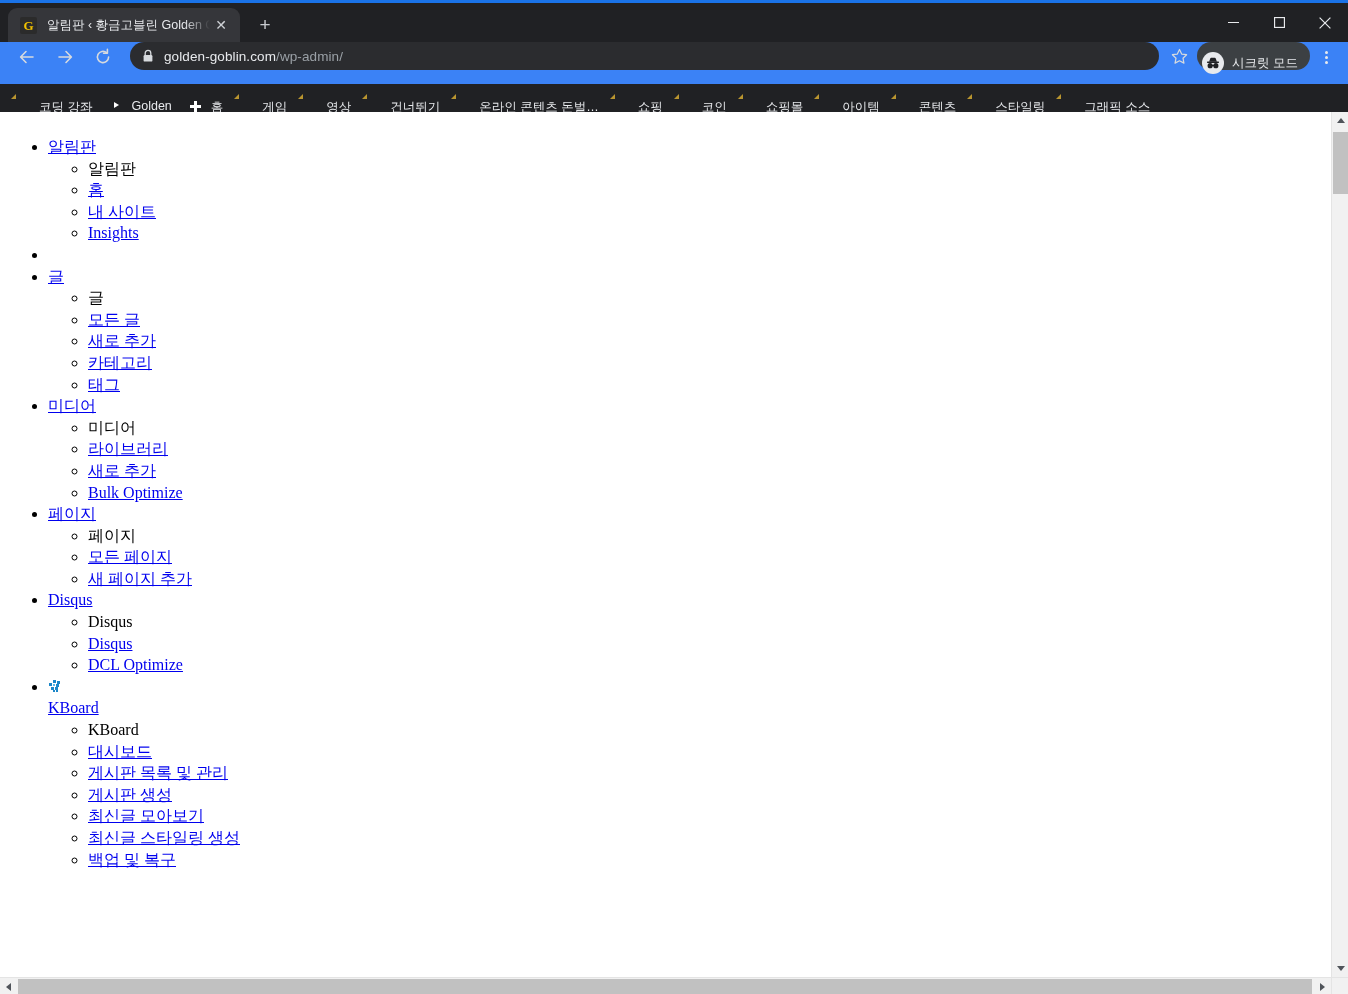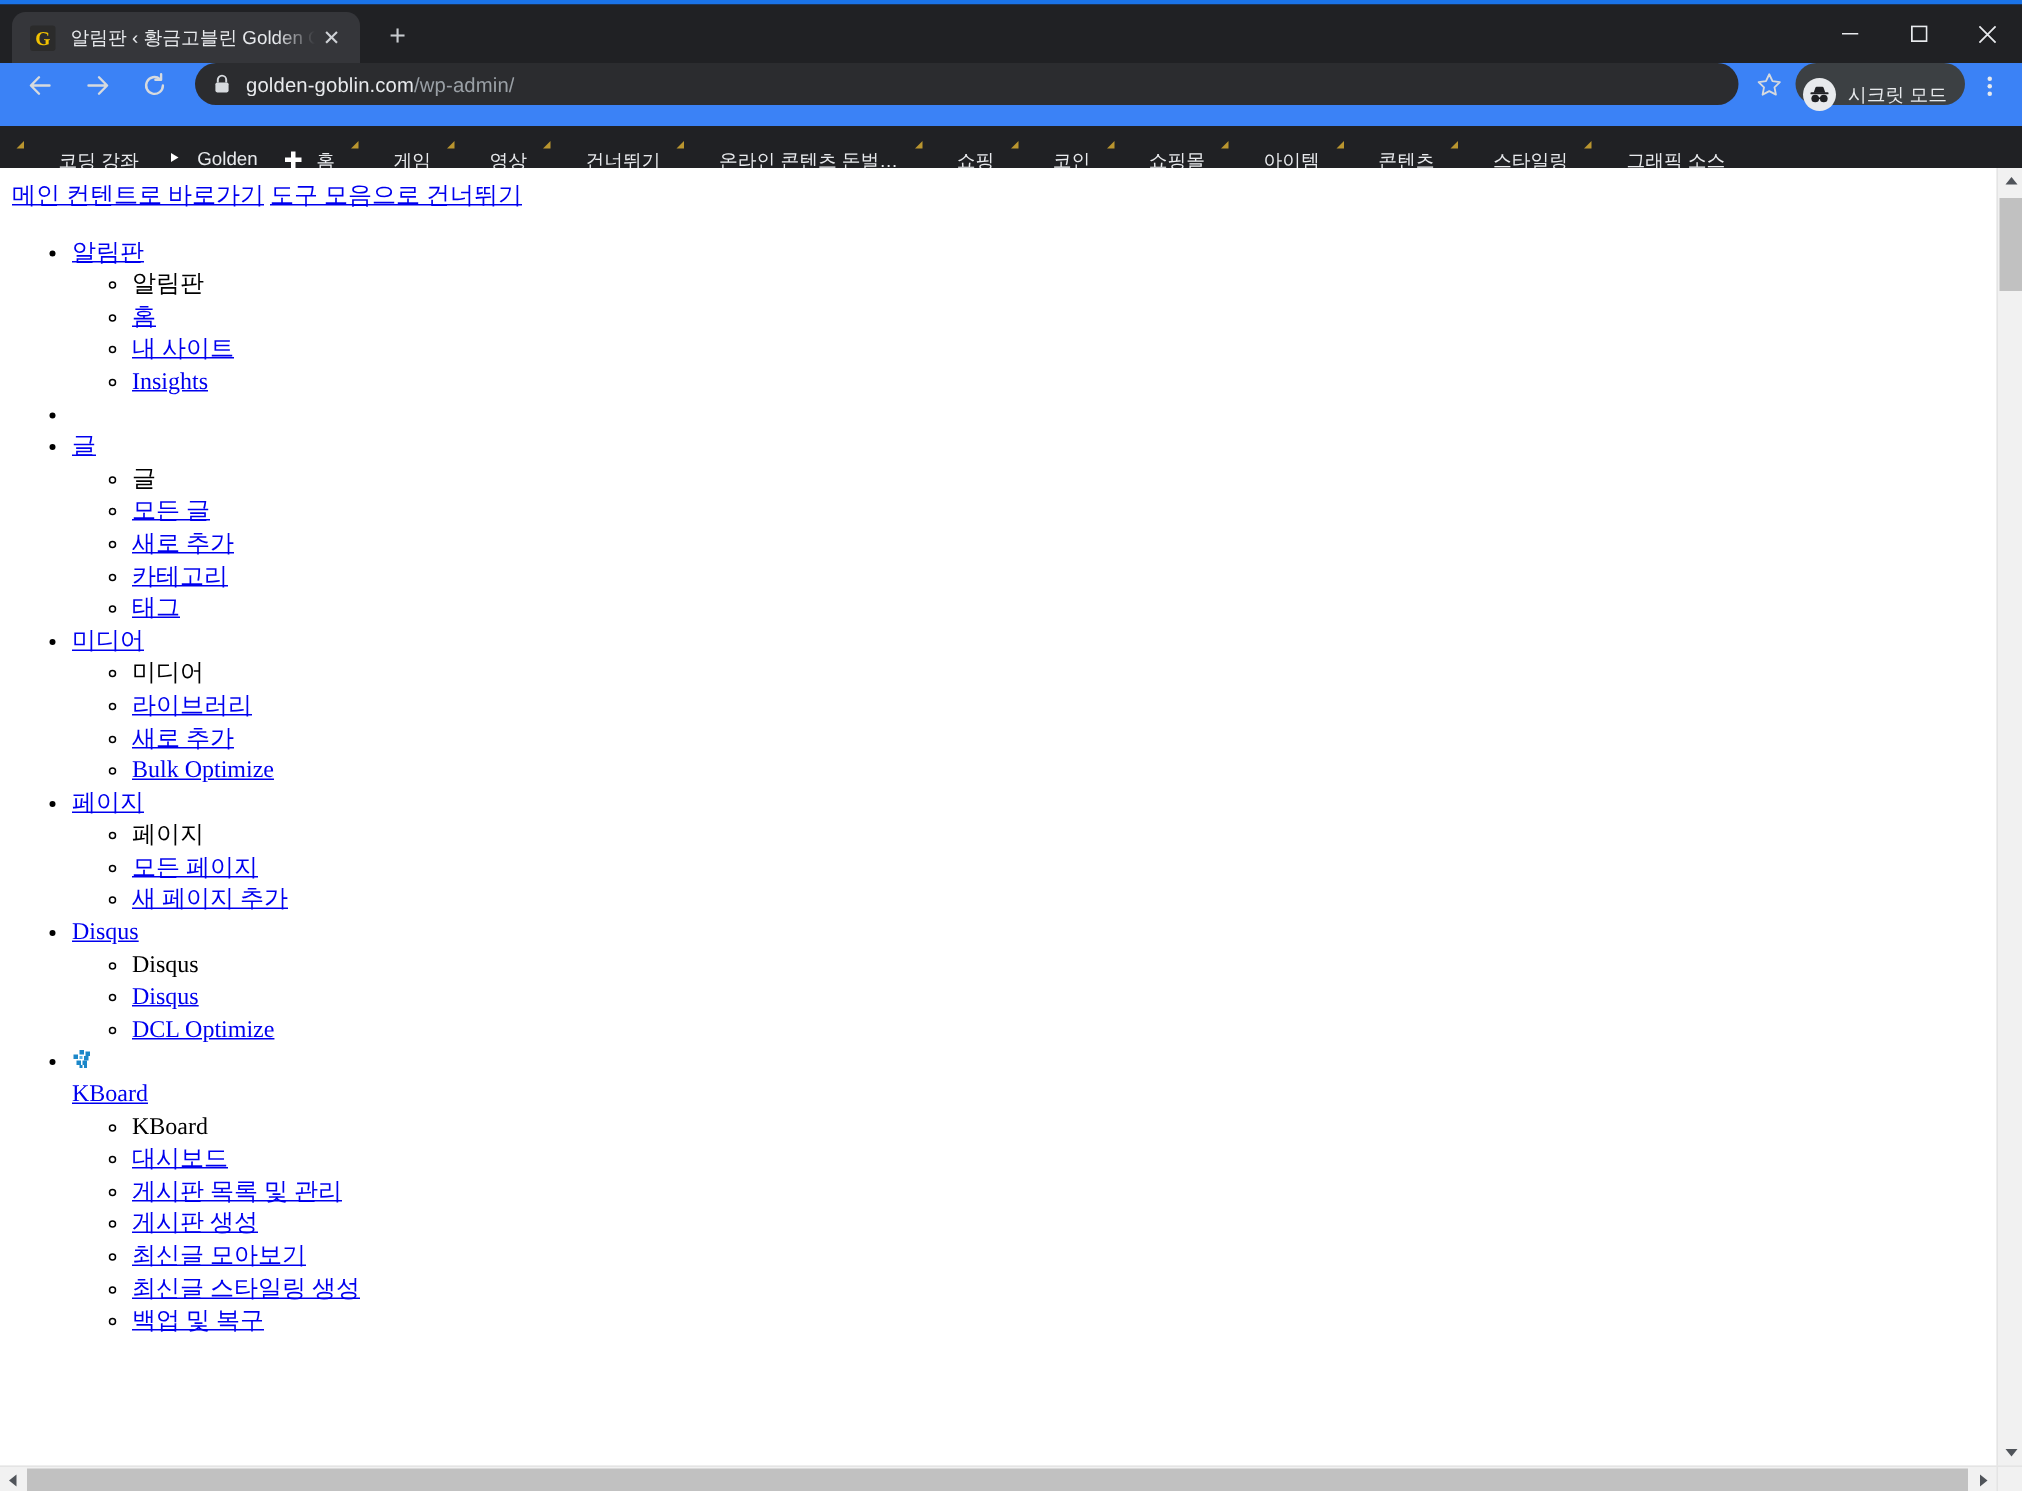--- a/index.html
+++ b/index.html
@@ -437,24 +437,20 @@
         <span class="bm-icon"><span class="bm-folder"></span></span>
         <span>그래픽 소스</span>
       </div>
     </div>
 
   <div id="viewport">
 
     <div id="page-content">
       <div id="page-inner">
 
-        <div id="skip-links">
-          <a href="#">메인 컨텐트로 바로가기</a>
-          <a href="#">도구 모음으로 건너뛰기</a>
-        </div>
 
         <ul class="wp-menu" id="wp-admin-menu">
             <li><a href="#">알림판</a><ul class="wp-submenu">
                 <li><span class="plain">알림판</span></li>
                 <li><a href="#">홈</a></li>
                 <li><a href="#">내 사이트</a></li>
                 <li><a href="#">Insights</a></li>
               </ul></li>
             <li class="empty-item"></li>
             <li><a href="#">글</a><ul class="wp-submenu">

